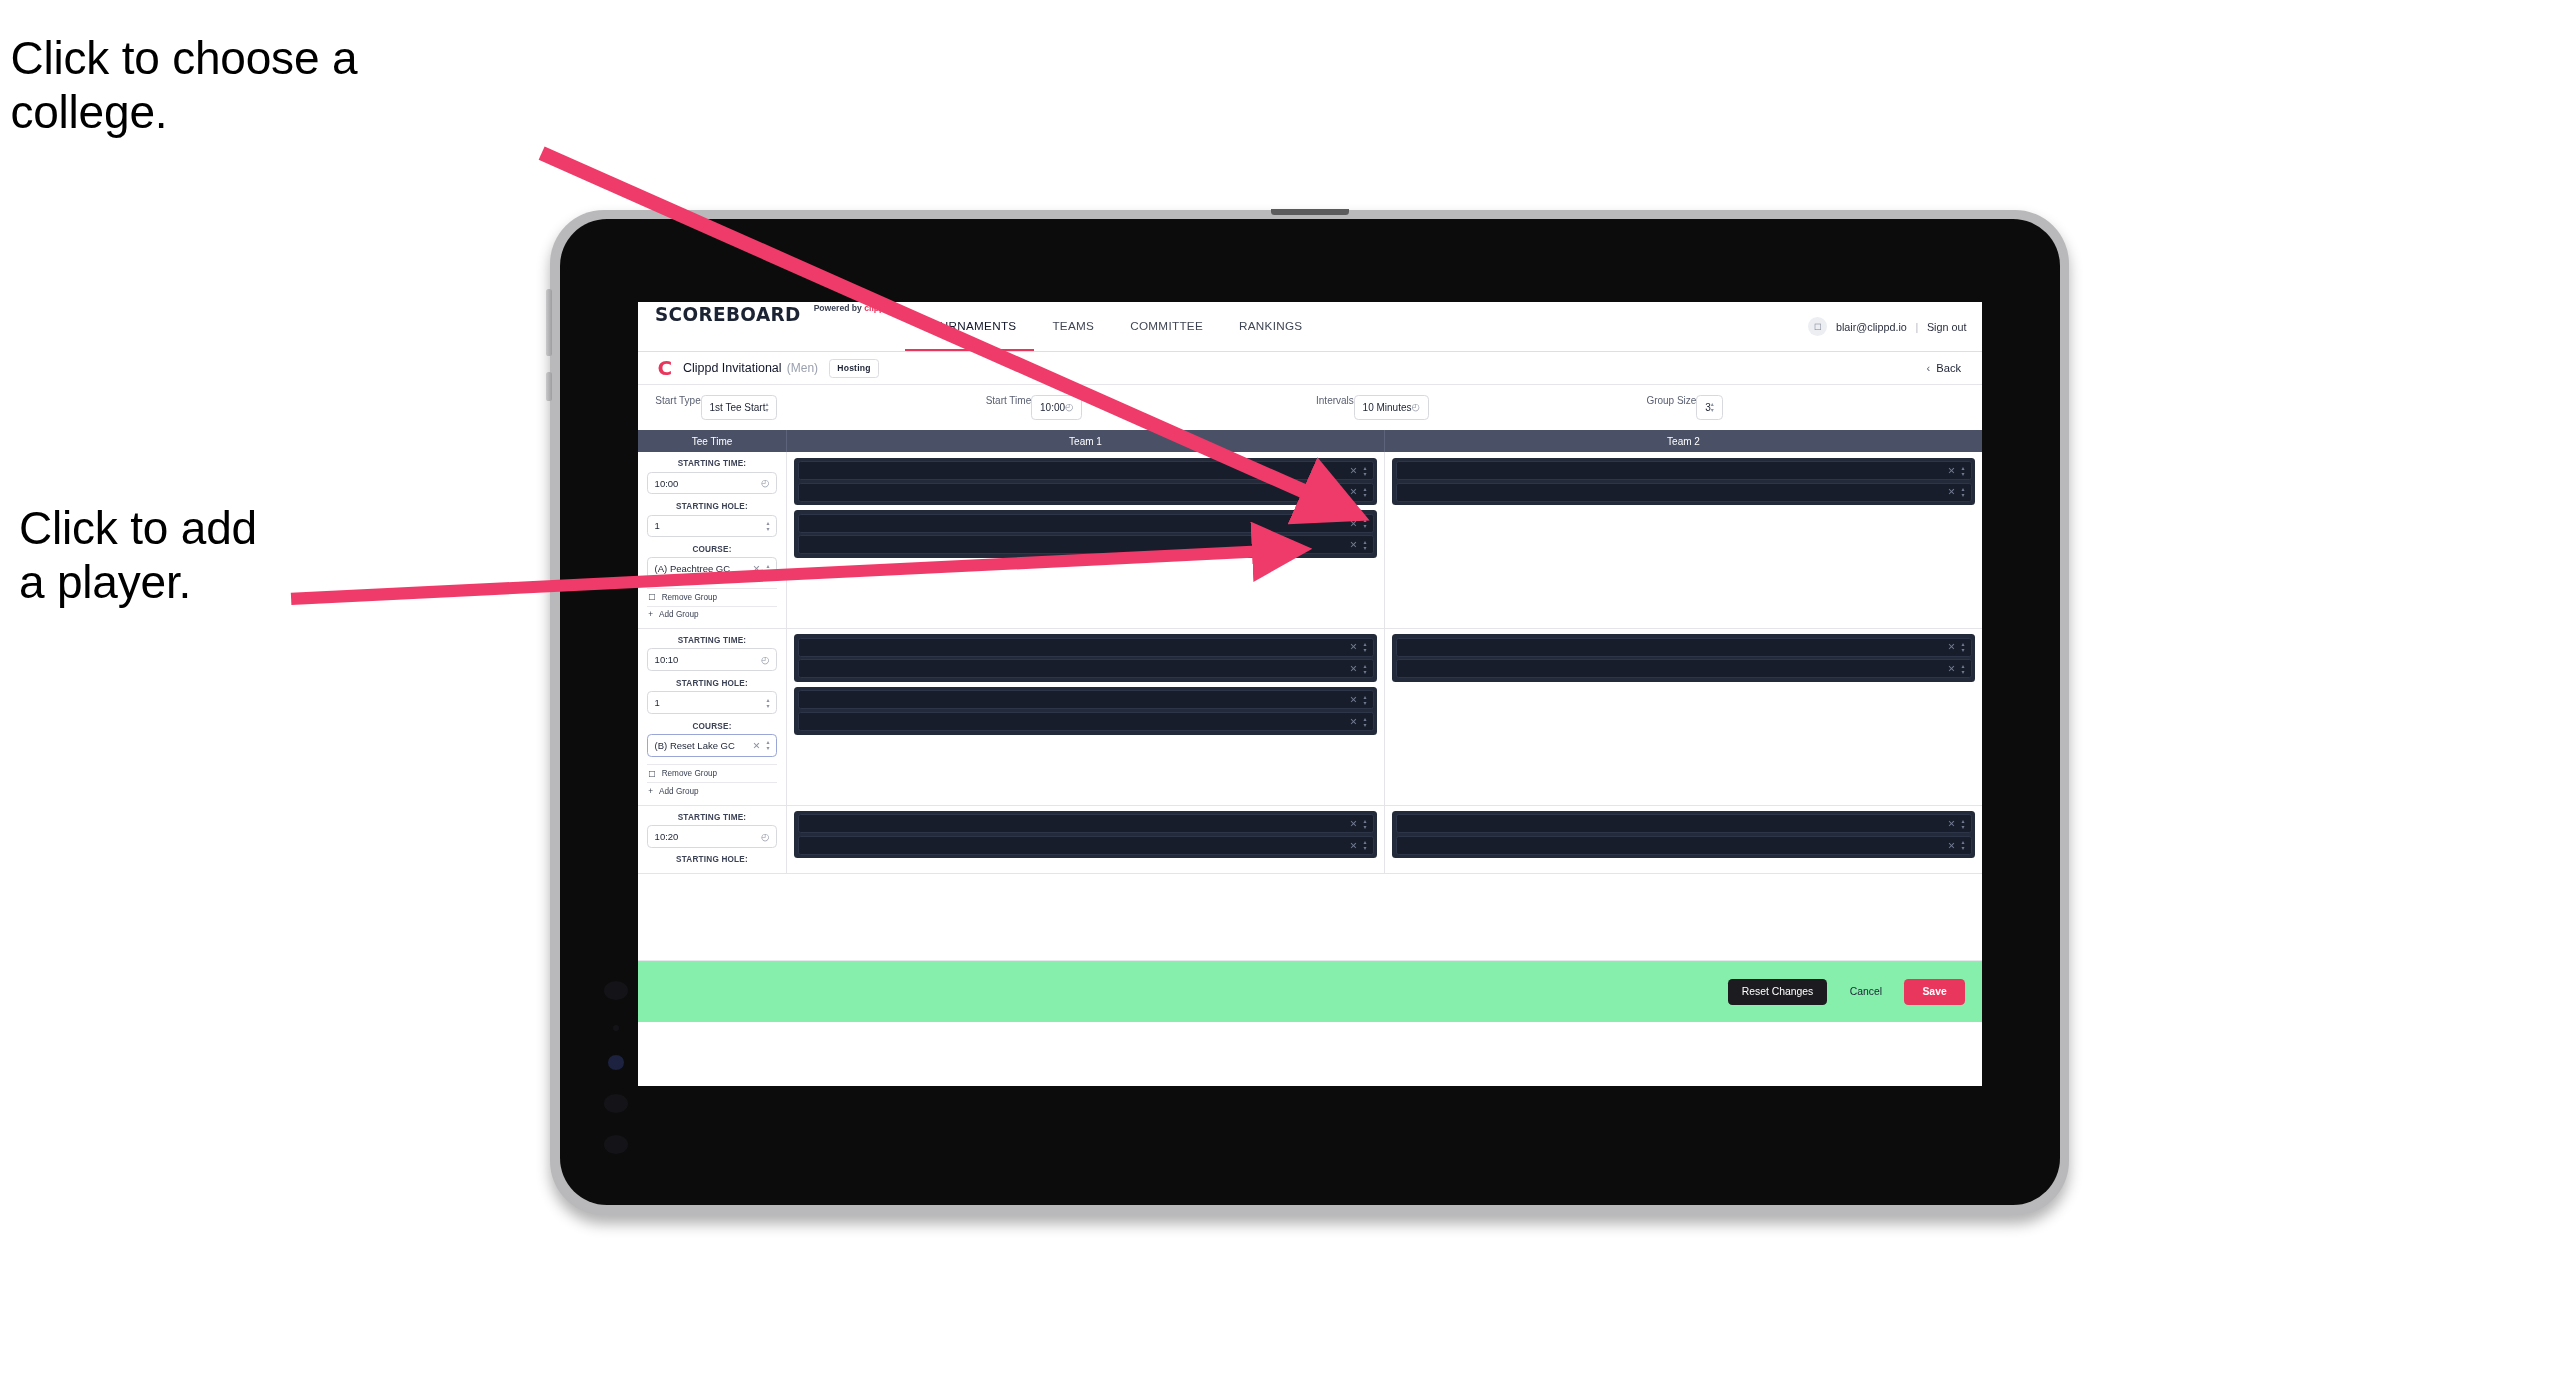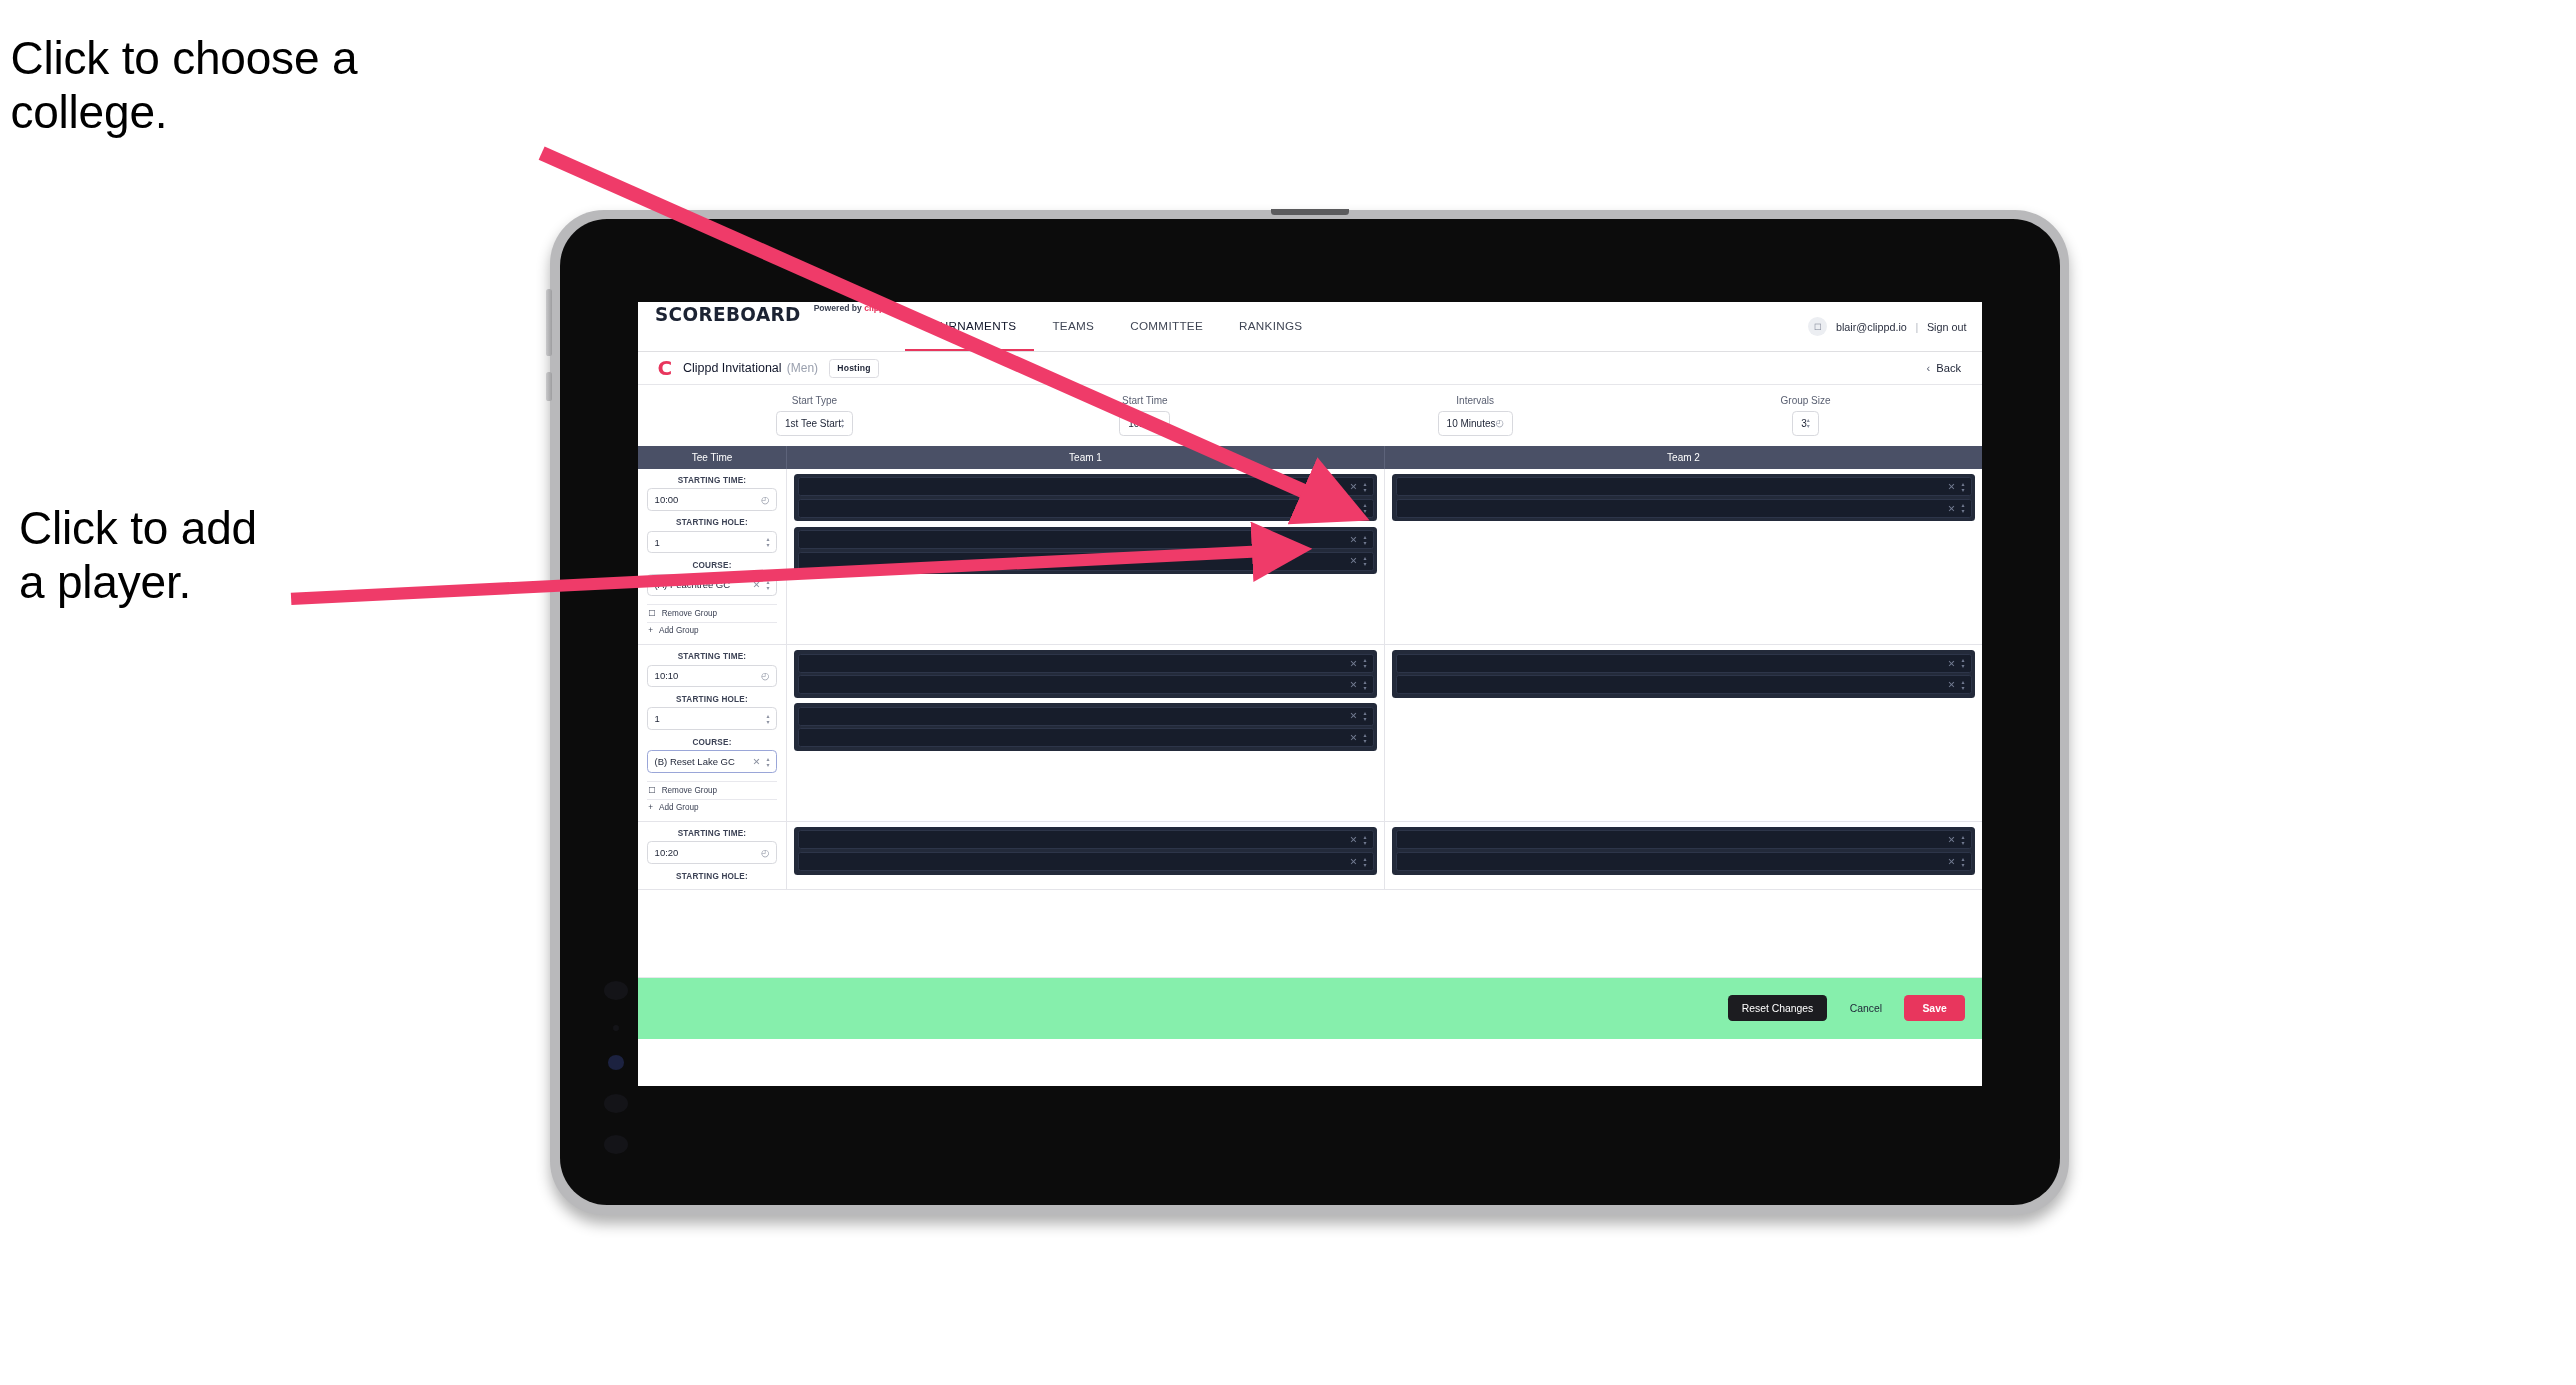--- a/index.html
+++ b/index.html
@@ -127,21 +127,21 @@
   .back-link {
     display: flex; align-items: center; gap: 6px;
     font-size: 11.2px; color: #1d2335; cursor: pointer; padding-right: 3.5px;
   }
   .chev-left { font-size: 11.2px; color: #5c6274; }
 
   
   .controls {
     display: flex; gap: 12px; padding: 9.5px 17.3px 10.4px 17.3px; background: #fff;
   }
-  .ctrl { flex: 1; display: flex; flex-direction: column; align-items: center; }
+  .ctrl { flex: 1; display: flex; flex-direction: row; }
   .ctrl-label { font-size: 10px; color: #5a6072; margin-bottom: 5.2px; }
   .ctrl-field {
     height: 25px; border: 0.9px solid #d8d9de; border-radius: 4.3px;
     background: #fff; display: flex; align-items: center;
     padding: 0 7.8px; cursor: pointer;
   }
   .ctrl-value { flex: 1; font-size: 10px; color: #1d2335; }
   .ico { color: #8c92a1; font-size: 9.5px; line-height: 1; display: flex; }
   .stepper-ico { flex-direction: column; font-size: 6px; line-height: 6px; color: #8c92a1; }
 

